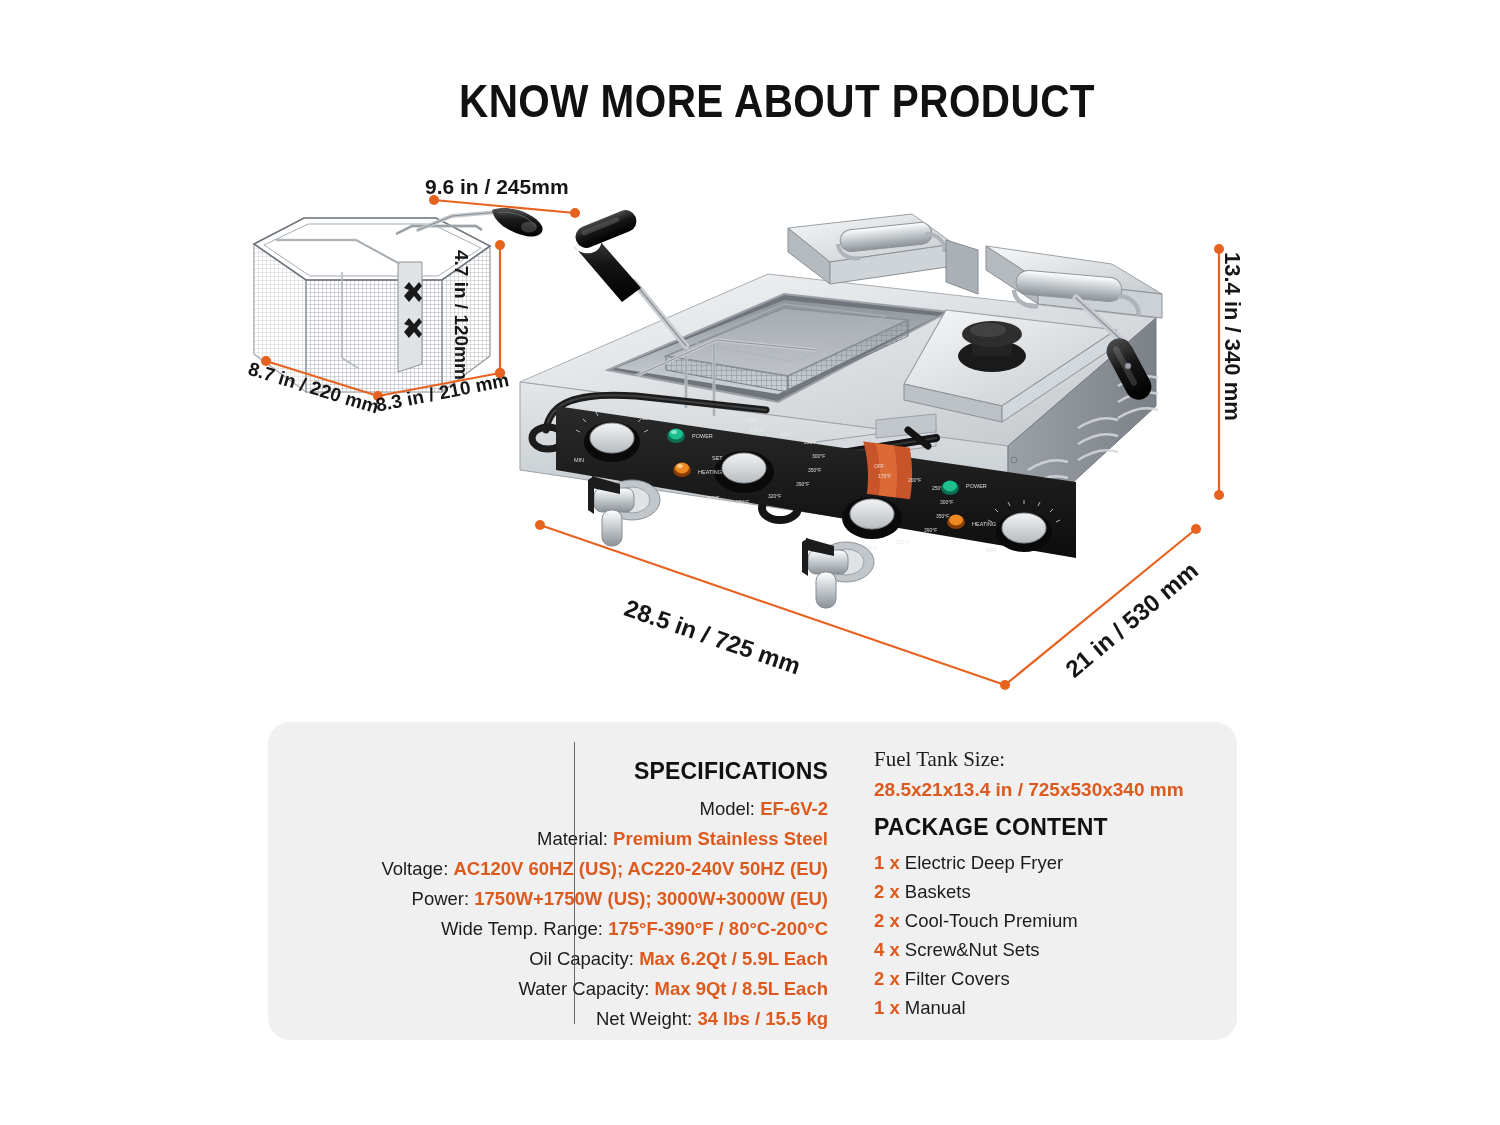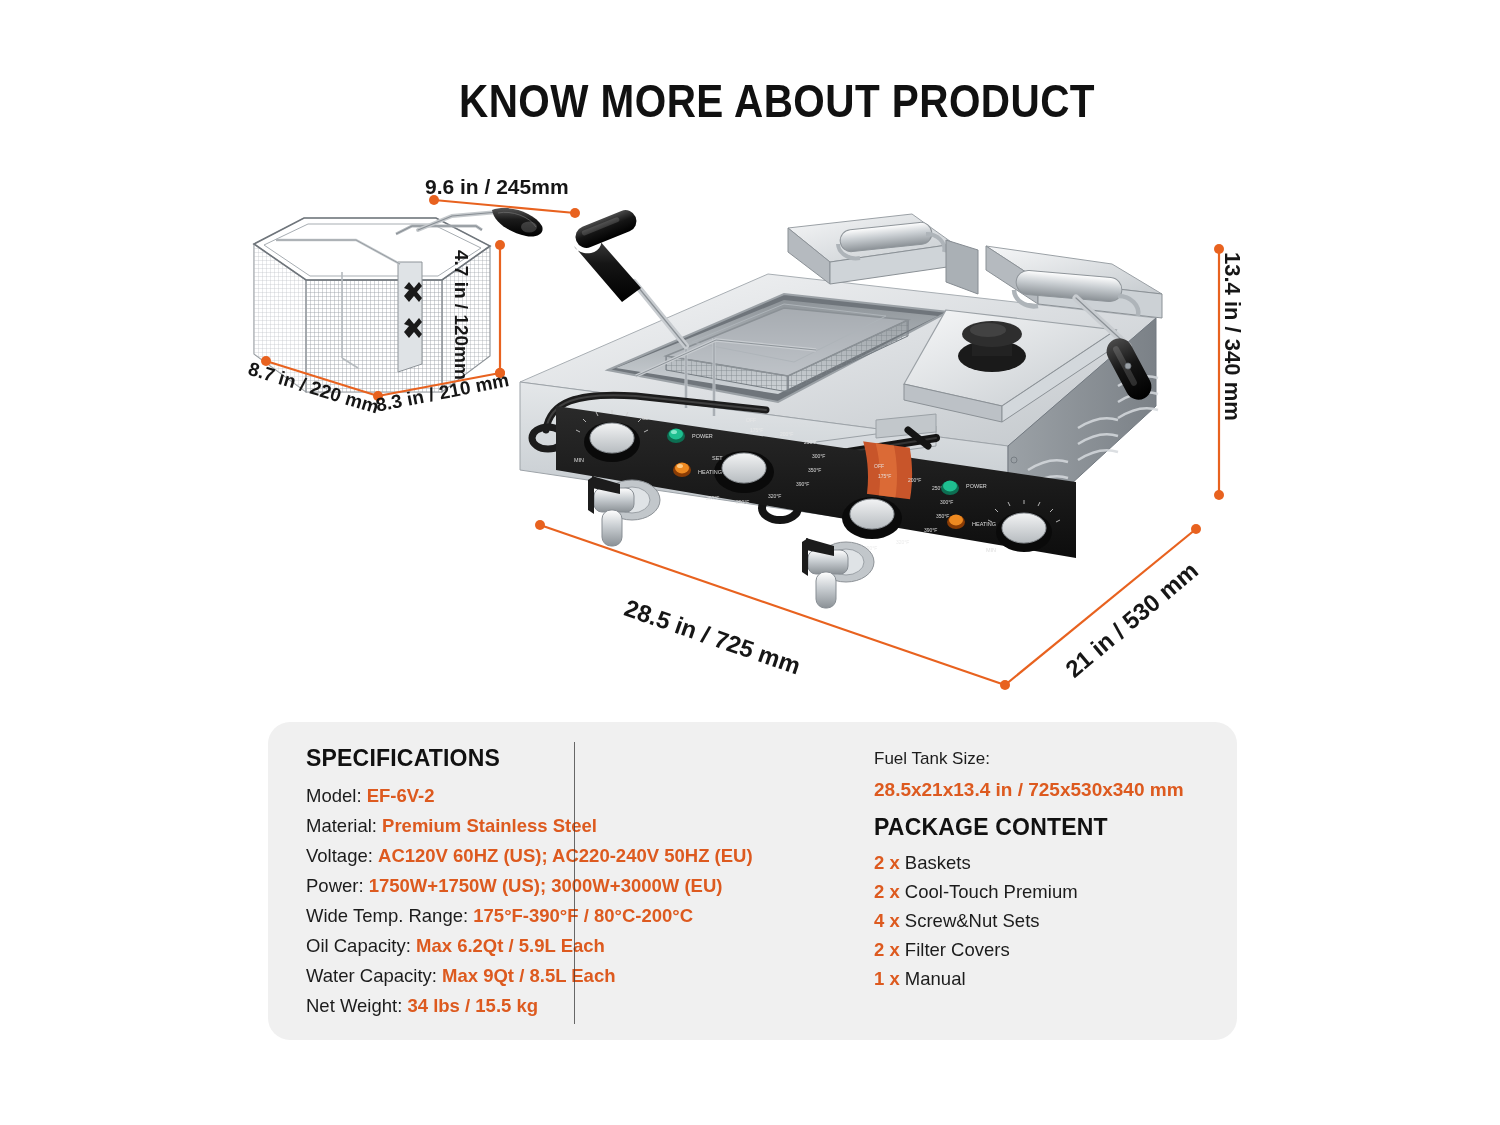--- a/index.html
+++ b/index.html
@@ -37,41 +37,41 @@
   
   .fryer-wrap { position: absolute; left: 516px; top: 170px; width: 700px; height: 500px; }
 
   
   .panel {
     position: absolute; left: 268px; top: 722px;
     width: 969px; height: 318px;
     background: #f0f0f0; border-radius: 22px;
     display: flex;
   }
-  .col-left  { width: 560px; padding: 23px 0 0 38px; }
+  .col-left  { width: 560px; padding: 36px 0 0 38px; text-align: right; }
   .col-right { flex: 1; padding: 22px 0 0 46px; position: relative; }
   .vdivider {
     position: absolute; left: 574px; top: 742px;
     width: 1px; height: 282px; background: #3a3a3a; opacity: .75;
   }
 
   .panel-head {
     font-size: 23px; font-weight: 700; color: #111;
     letter-spacing: .2px; margin-bottom: 9px;
   }
   .panel-head.pkg { margin-top: 8px; margin-bottom: 7px; }
 
   .spec-row {
     font-size: 18.5px; color: #1c1c1c; line-height: 30px;
     white-space: nowrap;
   }
   .spec-row .k { font-weight: 400; }
   .spec-row .v { font-weight: 700; color: #dd5a1f; }
 
-  .fuel-label { font-size: 17px; color: #1c1c1c; line-height: 30px; }
+  .fuel-label { font-size: 21px; color: #1c1c1c; line-height: 30px; font-family: Liberation Serif, serif; }
   .fuel-value { font-size: 19px; font-weight: 700; color: #dd5a1f; line-height: 32px; margin-bottom: 6px; }
 
   .pkg-row { font-size: 18.5px; line-height: 29px; color: #1c1c1c; white-space: nowrap; }
   .pkg-row .q { font-weight: 700; color: #dd5a1f; }
   .pkg-row .n { font-weight: 400; }
 </style>
 </head>
 <body>
 
 <div id="root">
@@ -452,20 +452,21 @@
           <div class="spec-row"><span class="k">Water Capacity: </span><span class="v">Max 9Qt / 8.5L Each</span></div>
           <div class="spec-row"><span class="k">Net Weight: </span><span class="v">34 lbs / 15.5 kg</span></div>
         </div>
     </div>
 
     <div class="col-right">
       <div class="fuel-label">Fuel Tank Size:</div>
       <div class="fuel-value">28.5x21x13.4 in / 725x530x340 mm</div>
       <div class="panel-head pkg">PACKAGE CONTENT</div>
       <div id="pkg-list">
+          <div class="pkg-row"><span class="q">1 x </span><span class="n">Electric Deep Fryer</span></div>
           <div class="pkg-row"><span class="q">2 x </span><span class="n">Baskets</span></div>
           <div class="pkg-row"><span class="q">2 x </span><span class="n">Cool-Touch Premium</span></div>
           <div class="pkg-row"><span class="q">4 x </span><span class="n">Screw&amp;Nut Sets</span></div>
           <div class="pkg-row"><span class="q">2 x </span><span class="n">Filter Covers</span></div>
           <div class="pkg-row"><span class="q">1 x </span><span class="n">Manual</span></div>
         </div>
     </div>
   </div>
   <div class="vdivider"></div>
 

